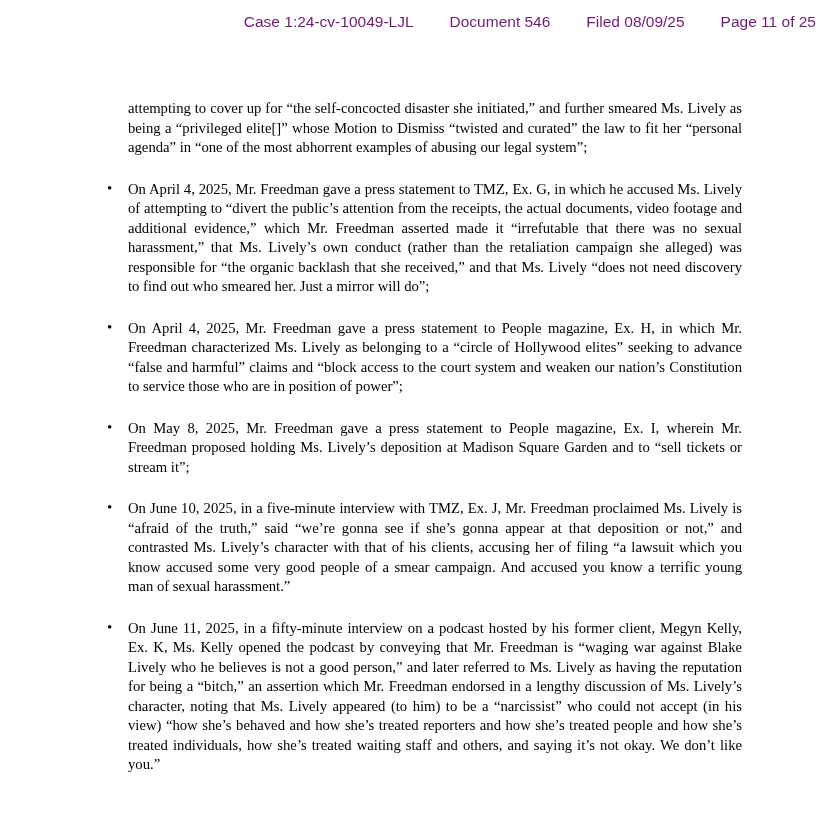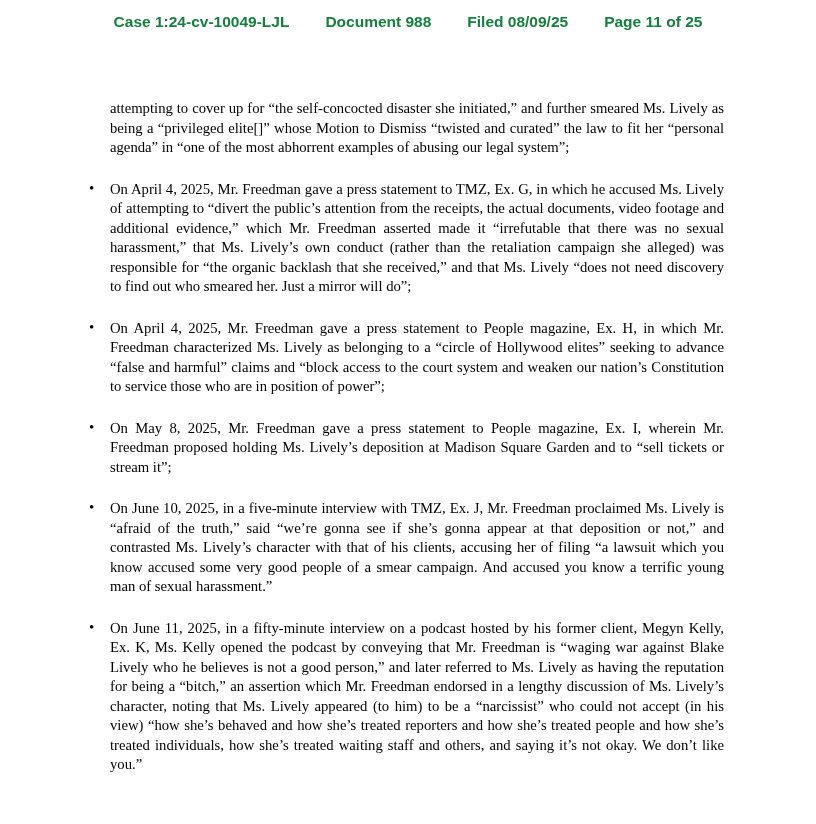--- a/index.html
+++ b/index.html
@@ -15,32 +15,31 @@
     overflow: hidden;
     font-family: "Liberation Serif", serif;
     color: #000000;
   }
   .stamp-header {
     position: absolute;
     top: 13px;
     left: 0;
     right: 0;
     display: flex;
-    justify-content: center;
+    justify-content: flex-end;
     gap: 36px;
     font-family: "Liberation Sans", sans-serif;
     font-size: 15.5px;
-    color: #15803d;
+    color: #701a75;
     white-space: nowrap;
-    font-weight: bold;
   }
   .content {
     position: absolute;
     top: 99px;
-    left: 110px;
+    left: 128px;
     width: 614px;
     font-size: 14.7px;
     line-height: 19.5px;
     text-align: justify;
   }
   .intro-paragraph {
     margin: 0 0 22px 0;
   }
   .bullet-item {
     position: relative;
@@ -56,21 +55,21 @@
     font-size: 15px;
   }
 </style>
 </head>
 <body>
 
 <div class="page">
 
   <div class="stamp-header">
     <span>Case 1:24-cv-10049-LJL</span>
-    <span>Document 988</span>
+    <span>Document 546</span>
     <span>Filed 08/09/25</span>
     <span>Page 11 of 25</span>
   </div>
 
   <div class="content">
 
     <p class="intro-paragraph">attempting to cover up for “the self-concocted disaster she initiated,” and further smeared Ms. Lively as being a “privileged elite[]” whose Motion to Dismiss “twisted and curated” the law to fit her “personal agenda” in “one of the most abhorrent examples of abusing our legal system”;</p>
 
     <div class="bullet-item">
       <span class="bullet-glyph">•</span>

